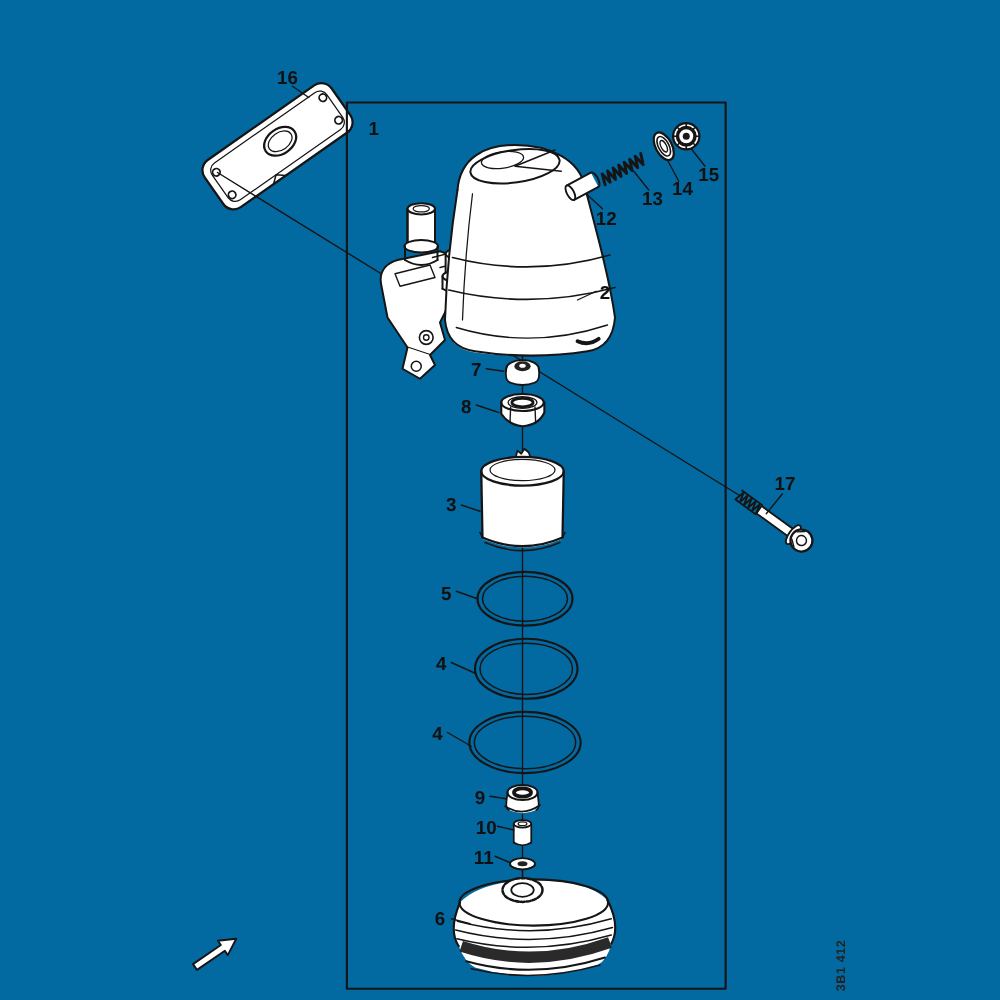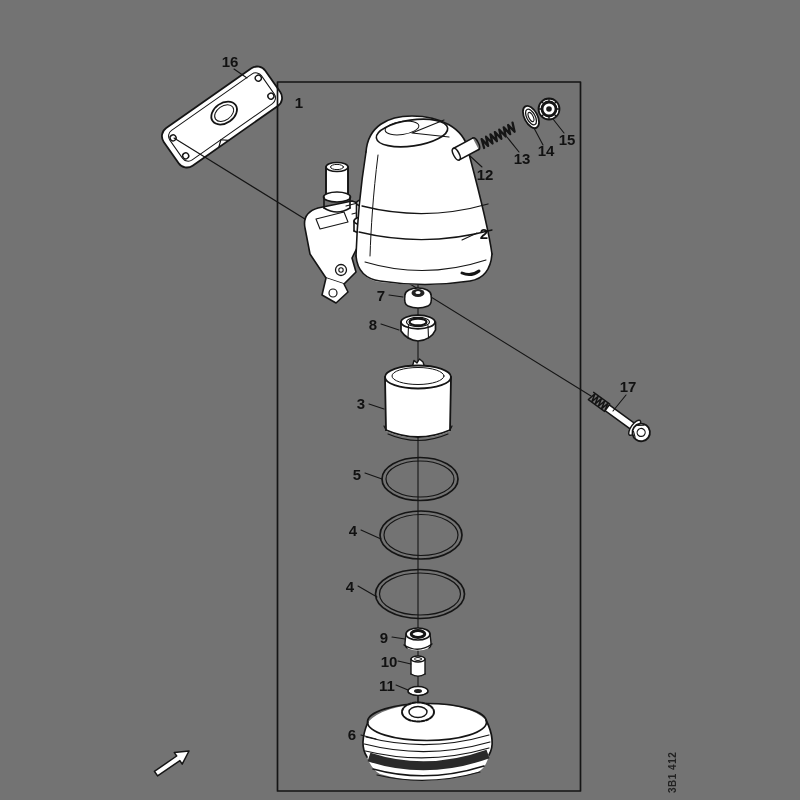--- a/index.html
+++ b/index.html
@@ -1,16 +1,16 @@
 <!DOCTYPE html>
 <html><head>
 <meta charset="utf-8">
 <style>
   html,body{margin:0;padding:0;background:#fff;}
-  #stage{position:relative;width:800px;height:800px;background:#737373;overflow:hidden;
+  #stage{position:relative;width:800px;height:800px;background:#0369a1;overflow:hidden;
          font-family:"Liberation Sans", sans-serif;}
   svg{position:absolute;left:0;top:0;}
   .ink{stroke:#151515;fill:none;stroke-linecap:round;stroke-linejoin:round;}
   .w{fill:#ffffff;}
   .lbl{font-family:"Liberation Sans", sans-serif;font-weight:bold;font-size:15px;
        fill:#111;text-anchor:middle;}
   .doc{font-family:"Liberation Sans", sans-serif;font-weight:bold;font-size:10px;
        fill:#222;letter-spacing:0.5px;}
 </style>
 </head>

